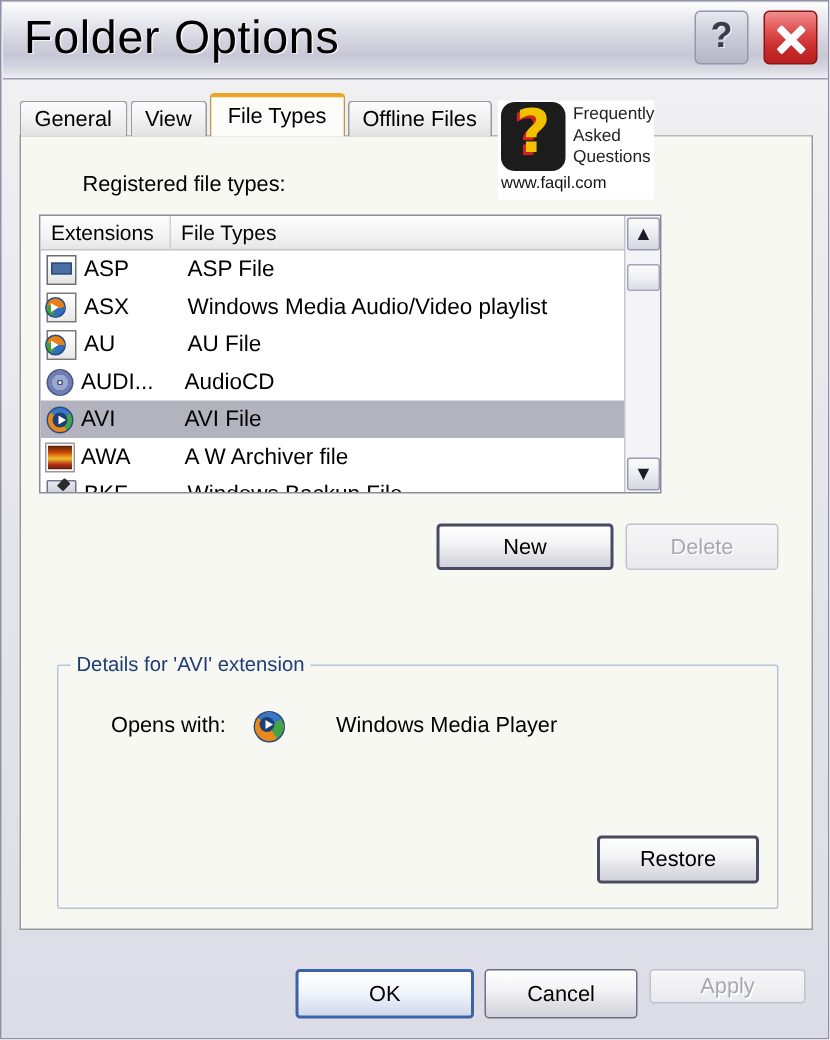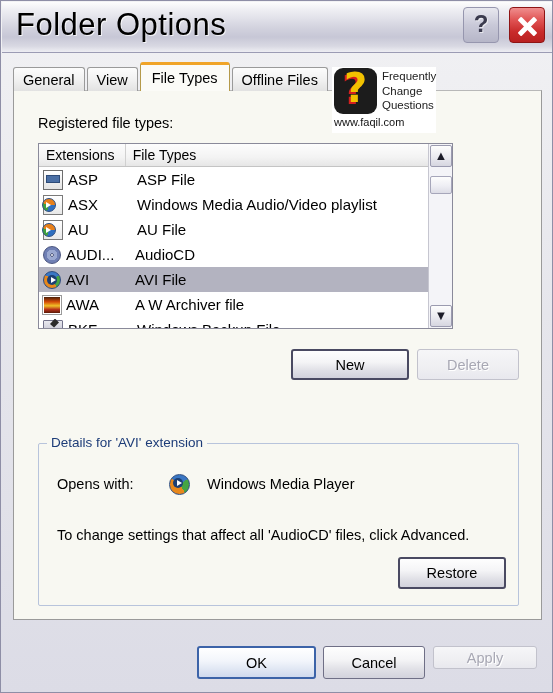--- a/index.html
+++ b/index.html
@@ -178,26 +178,27 @@
     color: #111;
     white-space: nowrap;
   }
 
   
   .lbl {
     position: absolute;
     font-size: 14.5px;
     color: #000;
     white-space: nowrap;
+    margin-left: 17px;
   }
 
   
   #listview {
     position: absolute;
-    left: 24px;
+    left: 12px;
     top: 52px;
     width: 415px;
     height: 186px;
     box-sizing: border-box;
     background: #ffffff;
     border: 1px solid #8a8a9a;
     overflow: hidden;
   }
   #list-header {
     display: flex;
@@ -540,34 +541,33 @@
     <div id="groupbox">
       <div id="gb-legend">Details for 'AVI' extension</div>
 
       <div class="lbl" style="left:18px; top:32px;">Opens with:</div>
 
       <span id="opens-with-icon" class="ic-wmp" style="top:30px;"></span>
 
       <div class="lbl" style="left:168px; top:32px;">Windows Media Player</div>
 
 
-      <div class="lbl" style="left:18px; top:83px;">To change settings that affect all 'AudioCD' files, click Advanced.</div>
 
       <div class="btn focusbox" style="left:359px; top:113px; width:108px; height:32px;">Restore</div>
     </div>
 
   </div>
 
   <div id="watermark">
     <div id="wm-logo">
       <span class="qmark">?</span>
     </div>
     <div id="wm-text">
       <div>Frequently</div>
-      <div>Change</div>
+      <div>Asked</div>
       <div>Questions</div>
     </div>
     <div id="wm-url">www.faqil.com</div>
   </div>
 
   <div class="btn default" style="left:196px; top:645px; width:119px; height:33px;">OK</div>
   <div class="btn" style="left:322px; top:645px; width:102px; height:33px;">Cancel</div>
   <div class="btn disabled" style="left:432px; top:645px; width:104px; height:23px;">Apply</div>
 
 </div>

